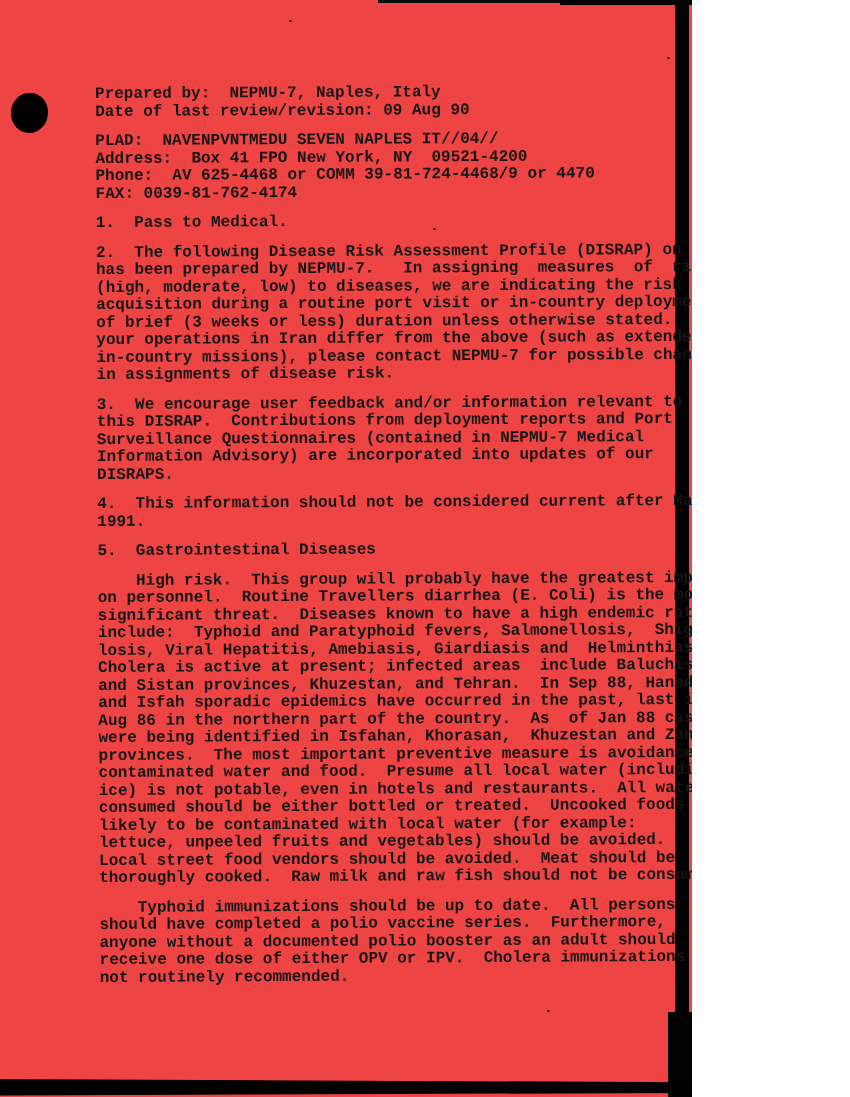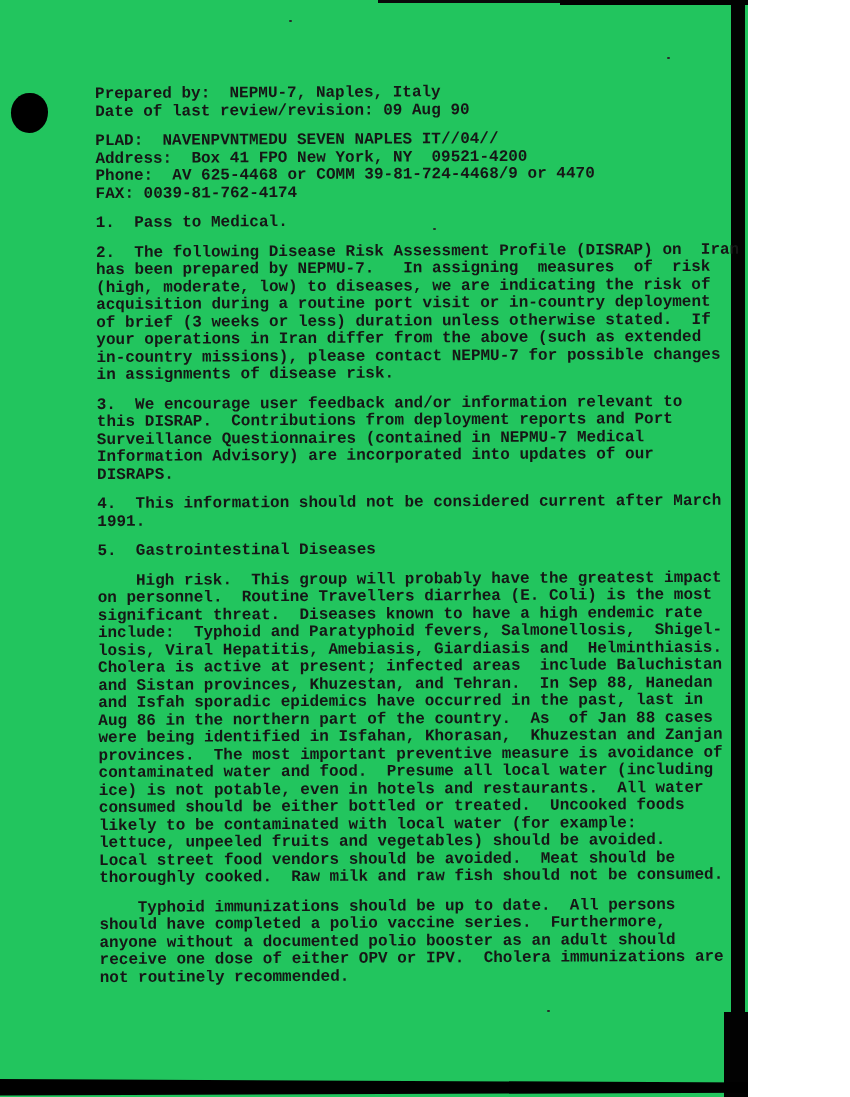--- a/index.html
+++ b/index.html
@@ -2,23 +2,23 @@
 <html><head>
 <meta charset="utf-8">
 <style>
   html, body {
     margin: 0;
     padding: 0;
     background: #ffffff;
   }
   .page {
     position: relative;
-    width: 748px;
+    width: 692px;
     height: 1097px;
-    background: #22c55e;
+    background: #ef4444;
     overflow: hidden;
     font-family: "Liberation Mono", "DejaVu Sans Mono", monospace;
   }
   
   .content {
     position: absolute;
     left: 95px;
     top: 86px;
     transform: rotate(-0.3deg);
     transform-origin: top left;

